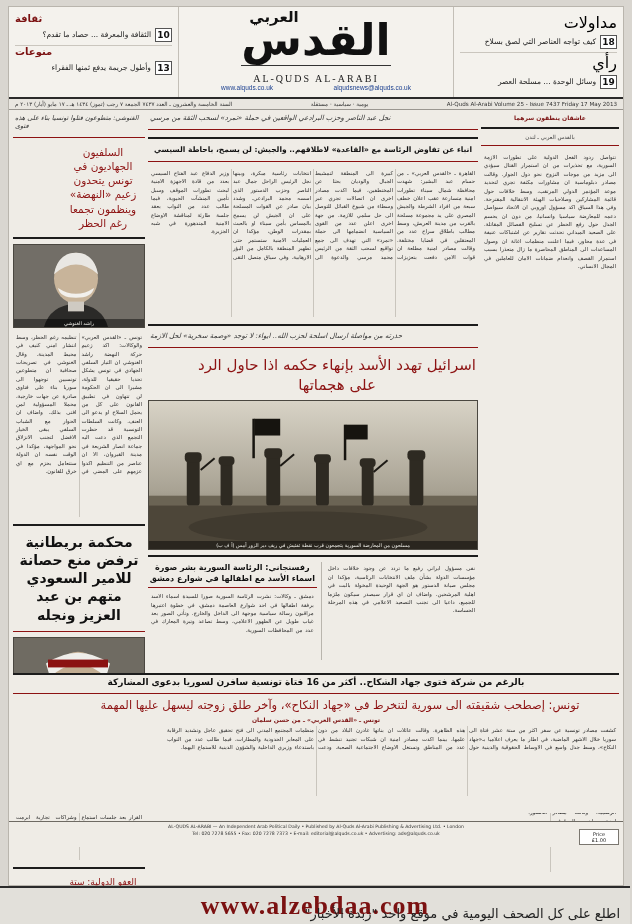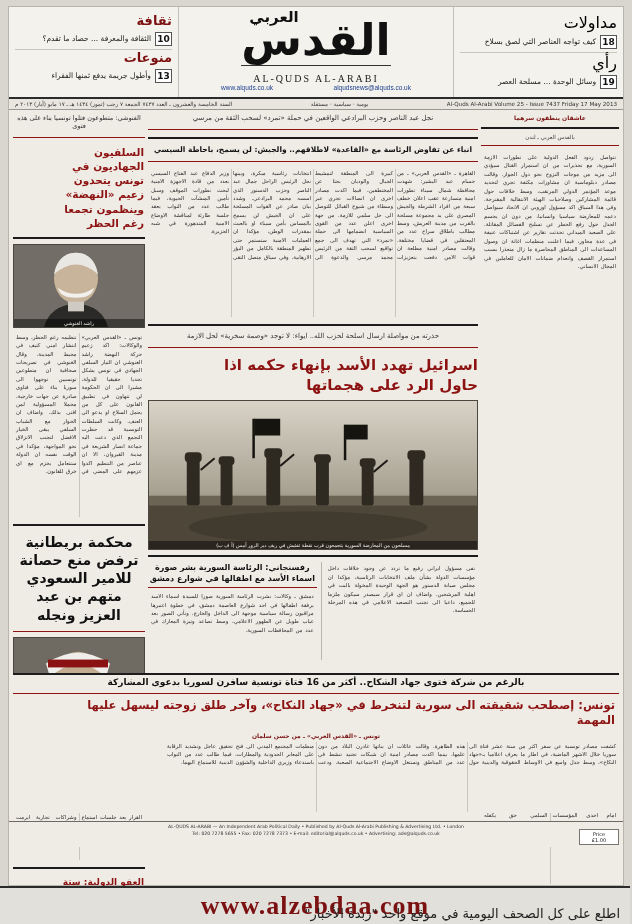--- a/index.html
+++ b/index.html
@@ -90,53 +90,54 @@
   .promo-row:last-child { border-bottom: none; }
   .promo-num {
     border: 1px solid #555;
     min-width: 17px; height: 14px;
     display: flex; align-items: center; justify-content: center;
     font-size: 9px; font-weight: bold; color: #111;
     background: #fff;
   }
   .promo-txt { flex: 1; text-align: right; line-height: 1.25; }
   .mast-right .sec-head {
-    color: #7b1111; font-weight: bold; font-size: 13px;
-    text-align: right; margin-bottom: 1px;
+    color: #7b1111; font-weight: bold; font-size: 10px;
+    text-align: left; margin-bottom: 1px;
   }
   
   .infostrip {
     display: flex; justify-content: space-between; align-items: center;
     font-size: 5.6px; color: #333; padding: 2px 6px;
     border-bottom: 1px solid #9a9690;
     background: #e9e6e0;
   }
   
   .body {
     display: flex;
     padding: 3px 4px;
     gap: 3px;
   }
   .col { display: flex; flex-direction: column; gap: 3px; }
   .col-right { width: 132px; }
   .col-mid   { width: 330px; }
   .col-left  { width: 138px; }
 
   .hl-red {
-    color: #8d1212; font-weight: bold; 
+    color: #8d1212; font-weight: normal; text-align: center;
     line-height: 1.35;
     margin-left: 48px;
   }
   .hl-black {
     color: #111; font-weight: bold; text-align: center;
     line-height: 1.3;
   }
   .kicker {
-    font-size: 7px; color: #333; text-align: center; line-height: 1.3;
+    font-size: 7px; color: #333; text-align: left; line-height: 1.3;
     padding: 1px 2px;
+    font-style: italic;
   }
   .subhead {
     font-size: 7.5px; color: #111; text-align: center; font-weight: bold;
     line-height: 1.3; padding: 1px 2px;
   }
   
   .txt {
     line-height: 1.55;
     font-size: 5.4px;
     color: #2a2a2a;

